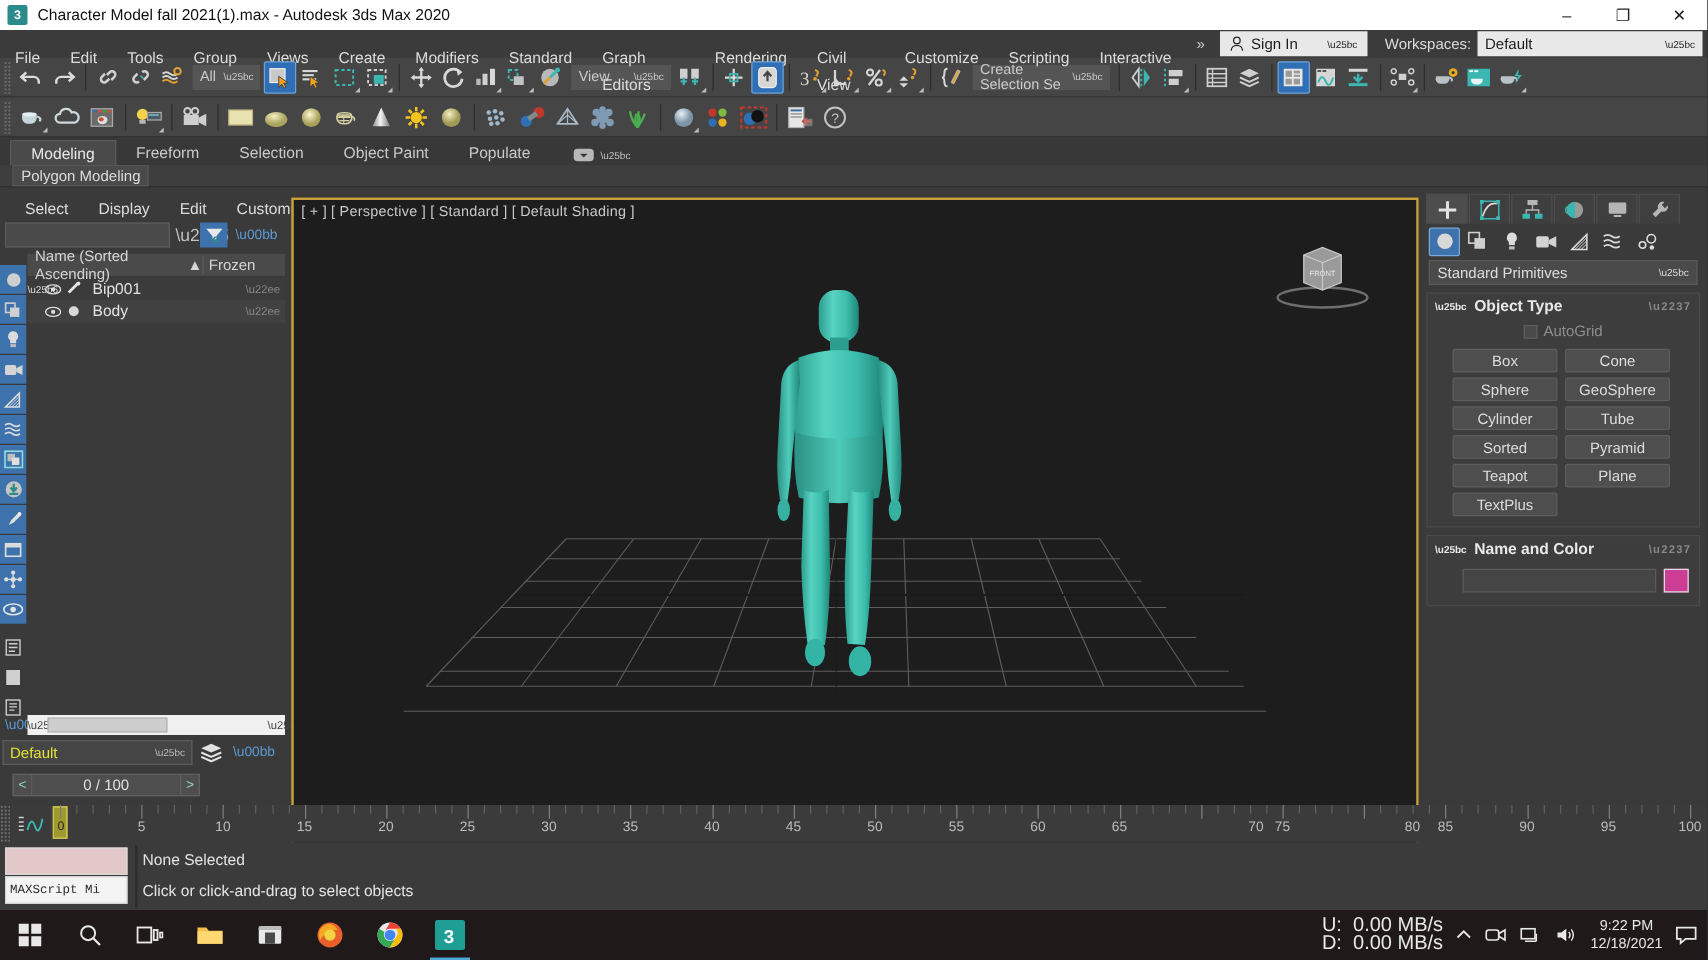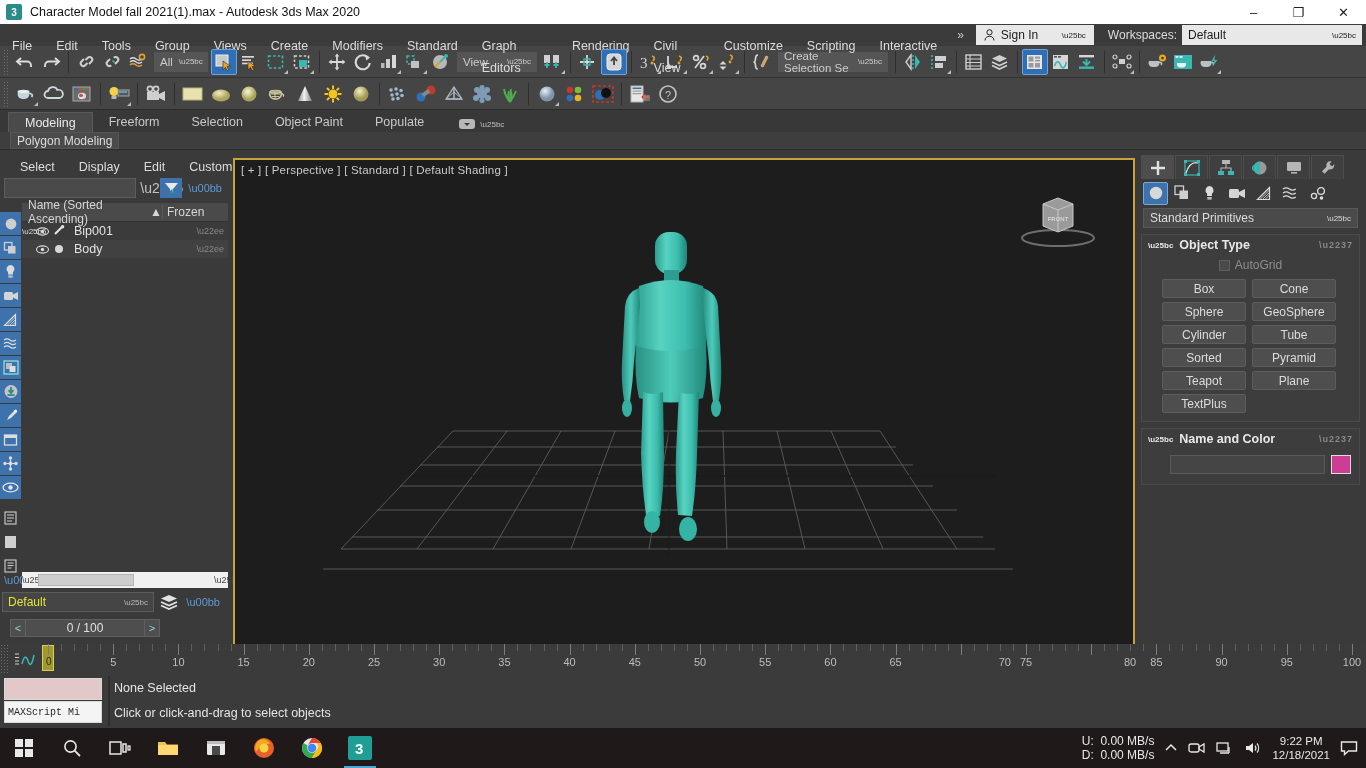--- a/index.html
+++ b/index.html
@@ -185,21 +185,21 @@
 
   
   .taskbar { position:absolute; left:0; top:728px; width:1366px; height:40px;
     background:#1f1a19; display:flex; align-items:center; }
   .tb-item { width:48px; height:40px; display:flex; align-items:center; justify-content:center;
     position:relative; }
   .tb-item.active::after { content:""; position:absolute; bottom:0; left:8px; right:8px;
     height:2px; background:#4aa8d8; }
   .tray { margin-left:auto; display:flex; align-items:center; gap:10px; padding-right:8px;
     color:#e8e8e8; font-size:11.5px; }
-  .net { text-align:left; line-height:14px; font-size:12px;margin-left:15px; }
+  .net { text-align:left; line-height:14px; font-size:16px;margin-left:15px; }
   .clock { text-align:center; line-height:14px; font-size:11.5px; }
   svg { display:block; }
 </style>
 </head>
 <body>
 
 <div class="app">
 
   <div class="titlebar">
     <div class="tb-icon">3</div>

